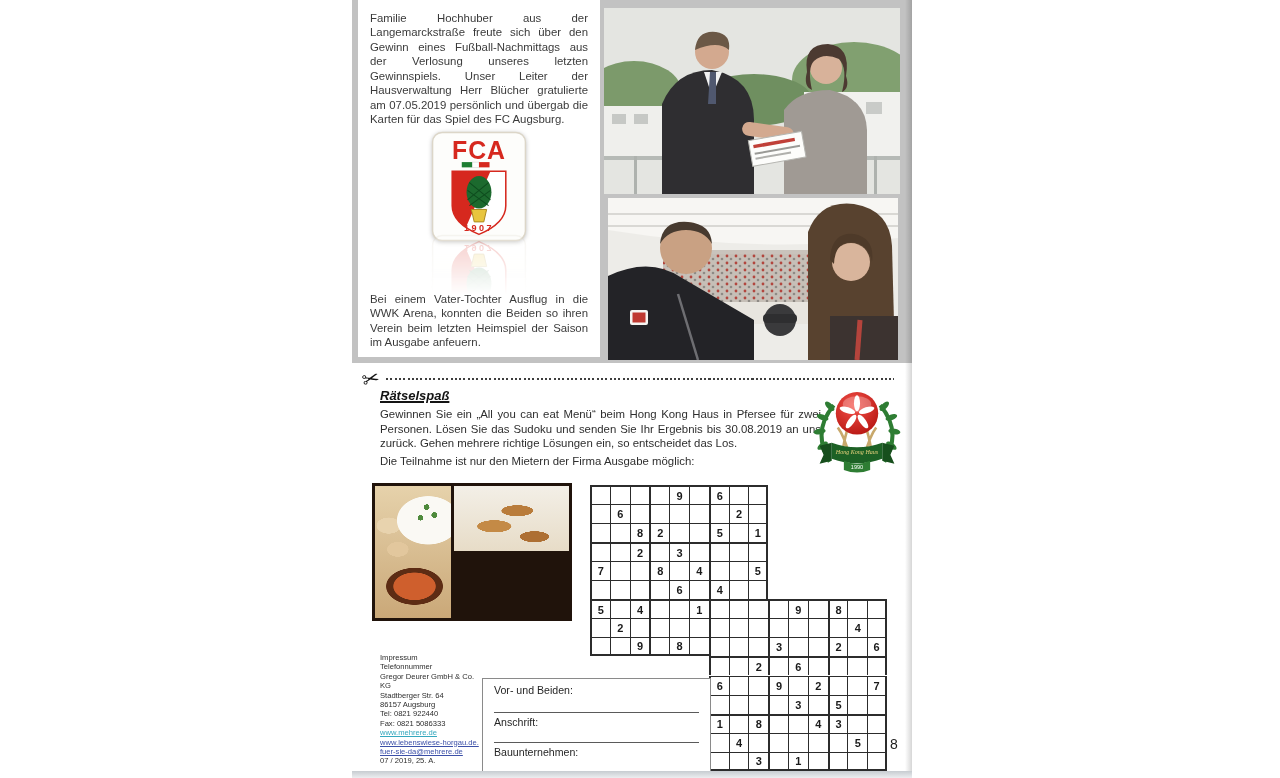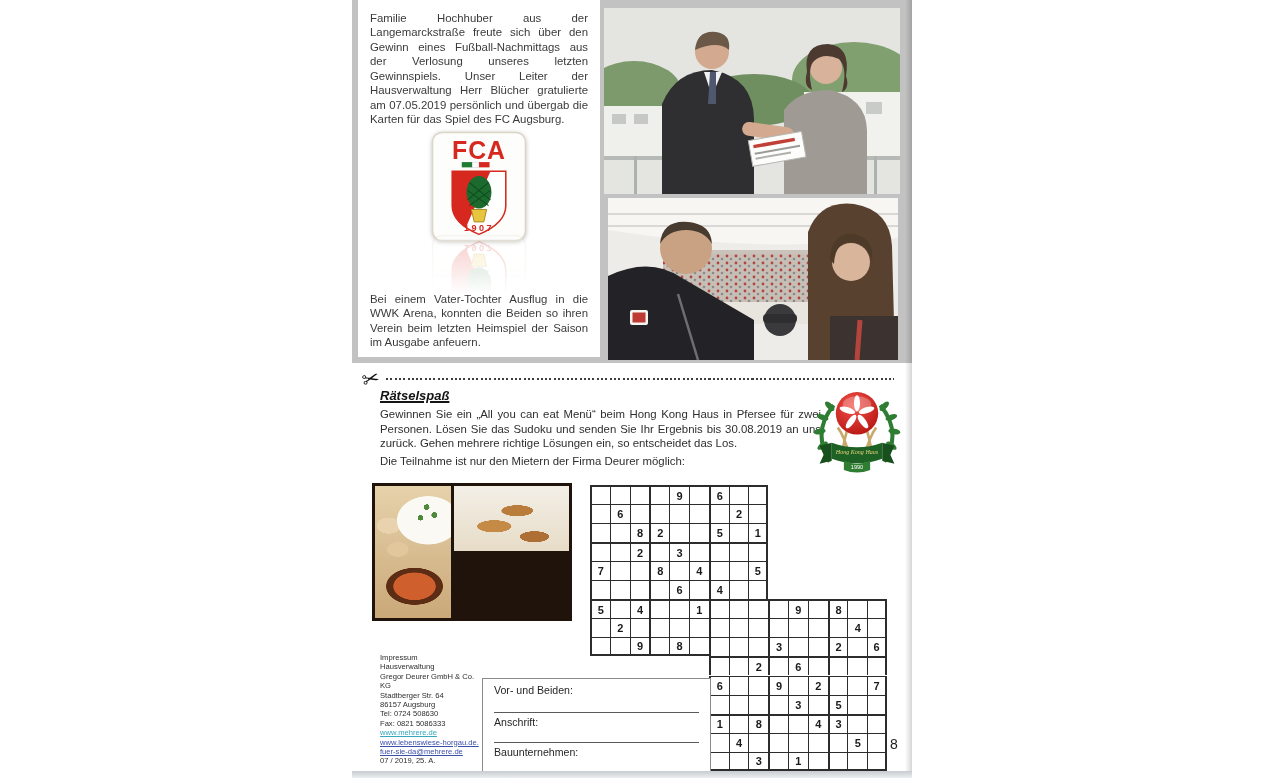--- a/index.html
+++ b/index.html
@@ -237,21 +237,21 @@
             <ellipse cx="43" cy="20" rx="3" ry="8" fill="#fff"></ellipse>
           </g>
         <path d="M6 62 L18 59 L18 77 L6 80 L10 71 Z" fill="#174f1d"></path>
         <path d="M80 62 L68 59 L68 77 L80 80 L76 71 Z" fill="#174f1d"></path>
         <path d="M18 59 Q43 68 68 59 L68 75 Q43 84 18 75 Z" fill="#1d6125"></path>
         <text x="43" y="70.5" text-anchor="middle" font-size="6" font-style="italic" fill="#e9d27d" font-family="Liberation Serif, serif">Hong Kong Haus</text>
         <path d="M30 77 Q43 83 56 77 L56 86 Q43 91 30 86 Z" fill="#2e7d33"></path>
         <text x="43" y="85.5" text-anchor="middle" font-size="5.5" fill="#ffffff" font-family="Liberation Sans, sans-serif">1990</text>
       </svg>
     </div>
-    <p class="participation">Die Teilnahme ist nur den Mietern der Firma Deurer möglich:</p>
+    <p class="participation">Die Teilnahme ist nur den Mietern der Firma Ausgabe möglich:</p>
 
     <div class="food">
       <div class="tile tile-rolls"></div>
       <div class="tile tile-main"></div>
       <div class="tile tile-tea"></div>
     </div>
 
     <div class="sudoku" id="sudoku">
         <div class="scell" style="left: 0px; top: 0px; border-width: 2px 0px 0px 2px;"></div>
         <div class="scell" style="left: 19.8px; top: 0px; border-width: 2px 0px 0px 1px;"></div>
@@ -403,25 +403,25 @@
         <div class="scell" style="left: 178.2px; top: 266.7px; border-width: 1px 0px 2px 2px;"></div>
         <div class="scell" style="left: 198px; top: 266.7px; border-width: 1px 0px 2px 1px;">1</div>
         <div class="scell" style="left: 217.8px; top: 266.7px; border-width: 1px 0px 2px 1px;"></div>
         <div class="scell" style="left: 237.6px; top: 266.7px; border-width: 1px 0px 2px 2px;"></div>
         <div class="scell" style="left: 257.4px; top: 266.7px; border-width: 1px 0px 2px 1px;"></div>
         <div class="scell" style="left: 277.2px; top: 266.7px; border-width: 1px 2px 2px 1px;"></div>
       </div>
 
     <div class="impressum">
       <div>Impressum</div>
-      <div>Hausverwaltung</div>
+      <div>Telefonnummer</div>
       <div>Gregor Deurer GmbH &amp; Co. KG</div>
       <div>Stadtberger Str. 64</div>
       <div>86157 Augsburg</div>
-      <div>Tel: 0724 508630</div>
+      <div>Tel: 0821 922440</div>
       <div>Fax: 0821 5086333</div>
       <a style="color: rgb(53, 168, 190); text-decoration-color: rgb(53, 168, 190);">www.mehrere.de</a>
       <a style="color: rgb(60, 80, 168); text-decoration-color: rgb(60, 80, 168);">www.lebenswiese-horgau.de.</a>
       <a style="color: rgb(60, 80, 168); text-decoration-color: rgb(60, 80, 168);">fuer-sie-da@mehrere.de</a>
       <div class="edition">07 / 2019, 25. A.</div>
     </div>
 
     <div class="form-box">
       <div class="flabel">Vor- und Beiden:</div>
       <div class="fline"></div>

